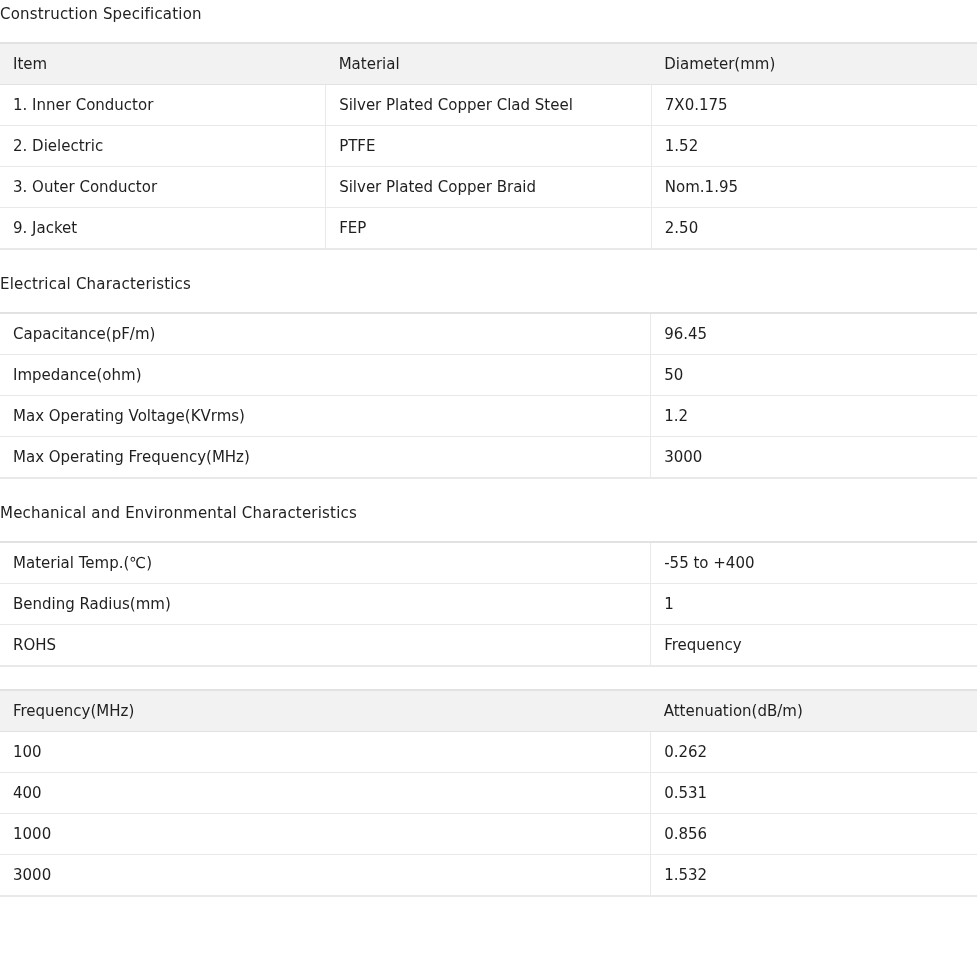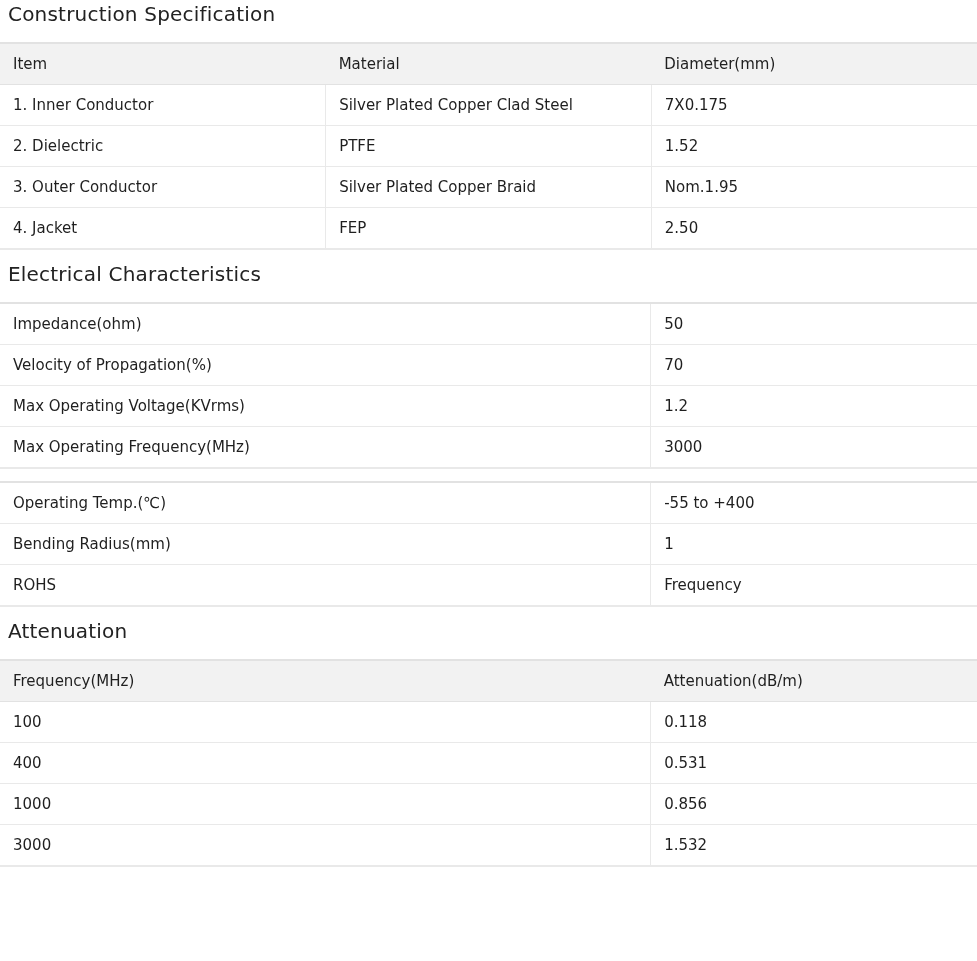--- a/index.html
+++ b/index.html
@@ -8,35 +8,35 @@
     background: #ffffff;
     font-family: "DejaVu Sans", "Liberation Sans", sans-serif;
     color: #1f1f1f;
   }
   .doc {
     width: 977px;
     box-sizing: border-box;
     padding-top: 2px;
   }
   .section-title {
-    font-size: 20px;
+    font-size: 15px;
     font-weight: 400;
     line-height: 24px;
     color: #222222;
     margin: 0 0 16px 0;
-    padding-left: 8px;
+    padding-left: 0;
     letter-spacing: 0.2px;
   }
   table.spec-table {
     width: 100%;
     border-collapse: collapse;
     table-layout: fixed;
     border-top: 2px solid #e2e2e2;
     border-bottom: 2px solid #e9e9e9;
-    margin: 0 0 12px 0;
+    margin: 0 0 22px 0;
   }
   table.spec-table th {
     background: #f2f2f2;
     font-weight: 400;
     font-size: 15px;
     text-align: left;
     padding: 11px 13px;
     line-height: 18px;
     border-bottom: 1px solid #e2e2e2;
     color: #1f1f1f;
@@ -90,87 +90,87 @@
           <td>2. Dielectric</td>
           <td>PTFE</td>
           <td>1.52</td>
         </tr>
         <tr>
           <td>3. Outer Conductor</td>
           <td>Silver Plated Copper Braid</td>
           <td>Nom.1.95</td>
         </tr>
         <tr>
-          <td>4. Jacket</td>
+          <td>9. Jacket</td>
           <td>FEP</td>
           <td>2.50</td>
         </tr>
       </tbody>
     </table>
     <h2 class="section-title">Electrical Characteristics</h2>
     <table class="spec-table">
       <colgroup>
         <col class="c-wide">
         <col class="c-narrow">
       </colgroup>
       <tbody>
         <tr>
+          <td>Capacitance(pF/m)</td>
+          <td>96.45</td>
+        </tr>
+        <tr>
           <td>Impedance(ohm)</td>
           <td>50</td>
-        </tr>
-        <tr>
-          <td>Velocity of Propagation(%)</td>
-          <td>70</td>
         </tr>
         <tr>
           <td>Max Operating Voltage(KVrms)</td>
           <td>1.2</td>
         </tr>
         <tr>
           <td>Max Operating Frequency(MHz)</td>
           <td>3000</td>
         </tr>
       </tbody>
     </table>
+    <h2 class="section-title">Mechanical and Environmental Characteristics</h2>
     <table class="spec-table">
       <colgroup>
         <col class="c-wide">
         <col class="c-narrow">
       </colgroup>
       <tbody>
         <tr>
-          <td>Operating Temp.(℃)</td>
+          <td>Material Temp.(℃)</td>
           <td>-55 to +400</td>
         </tr>
         <tr>
           <td>Bending Radius(mm)</td>
           <td>1</td>
         </tr>
         <tr>
           <td>ROHS</td>
           <td>Frequency</td>
         </tr>
       </tbody>
     </table>
-    <h2 class="section-title">Attenuation</h2>
     <table class="spec-table">
       <colgroup>
         <col class="c-wide">
         <col class="c-narrow">
       </colgroup>
       <thead>
         <tr>
           <th>Frequency(MHz)</th>
           <th>Attenuation(dB/m)</th>
         </tr>
       </thead>
       <tbody>
         <tr>
           <td>100</td>
-          <td>0.118</td>
+          <td>0.262</td>
         </tr>
         <tr>
           <td>400</td>
           <td>0.531</td>
         </tr>
         <tr>
           <td>1000</td>
           <td>0.856</td>
         </tr>
         <tr>

